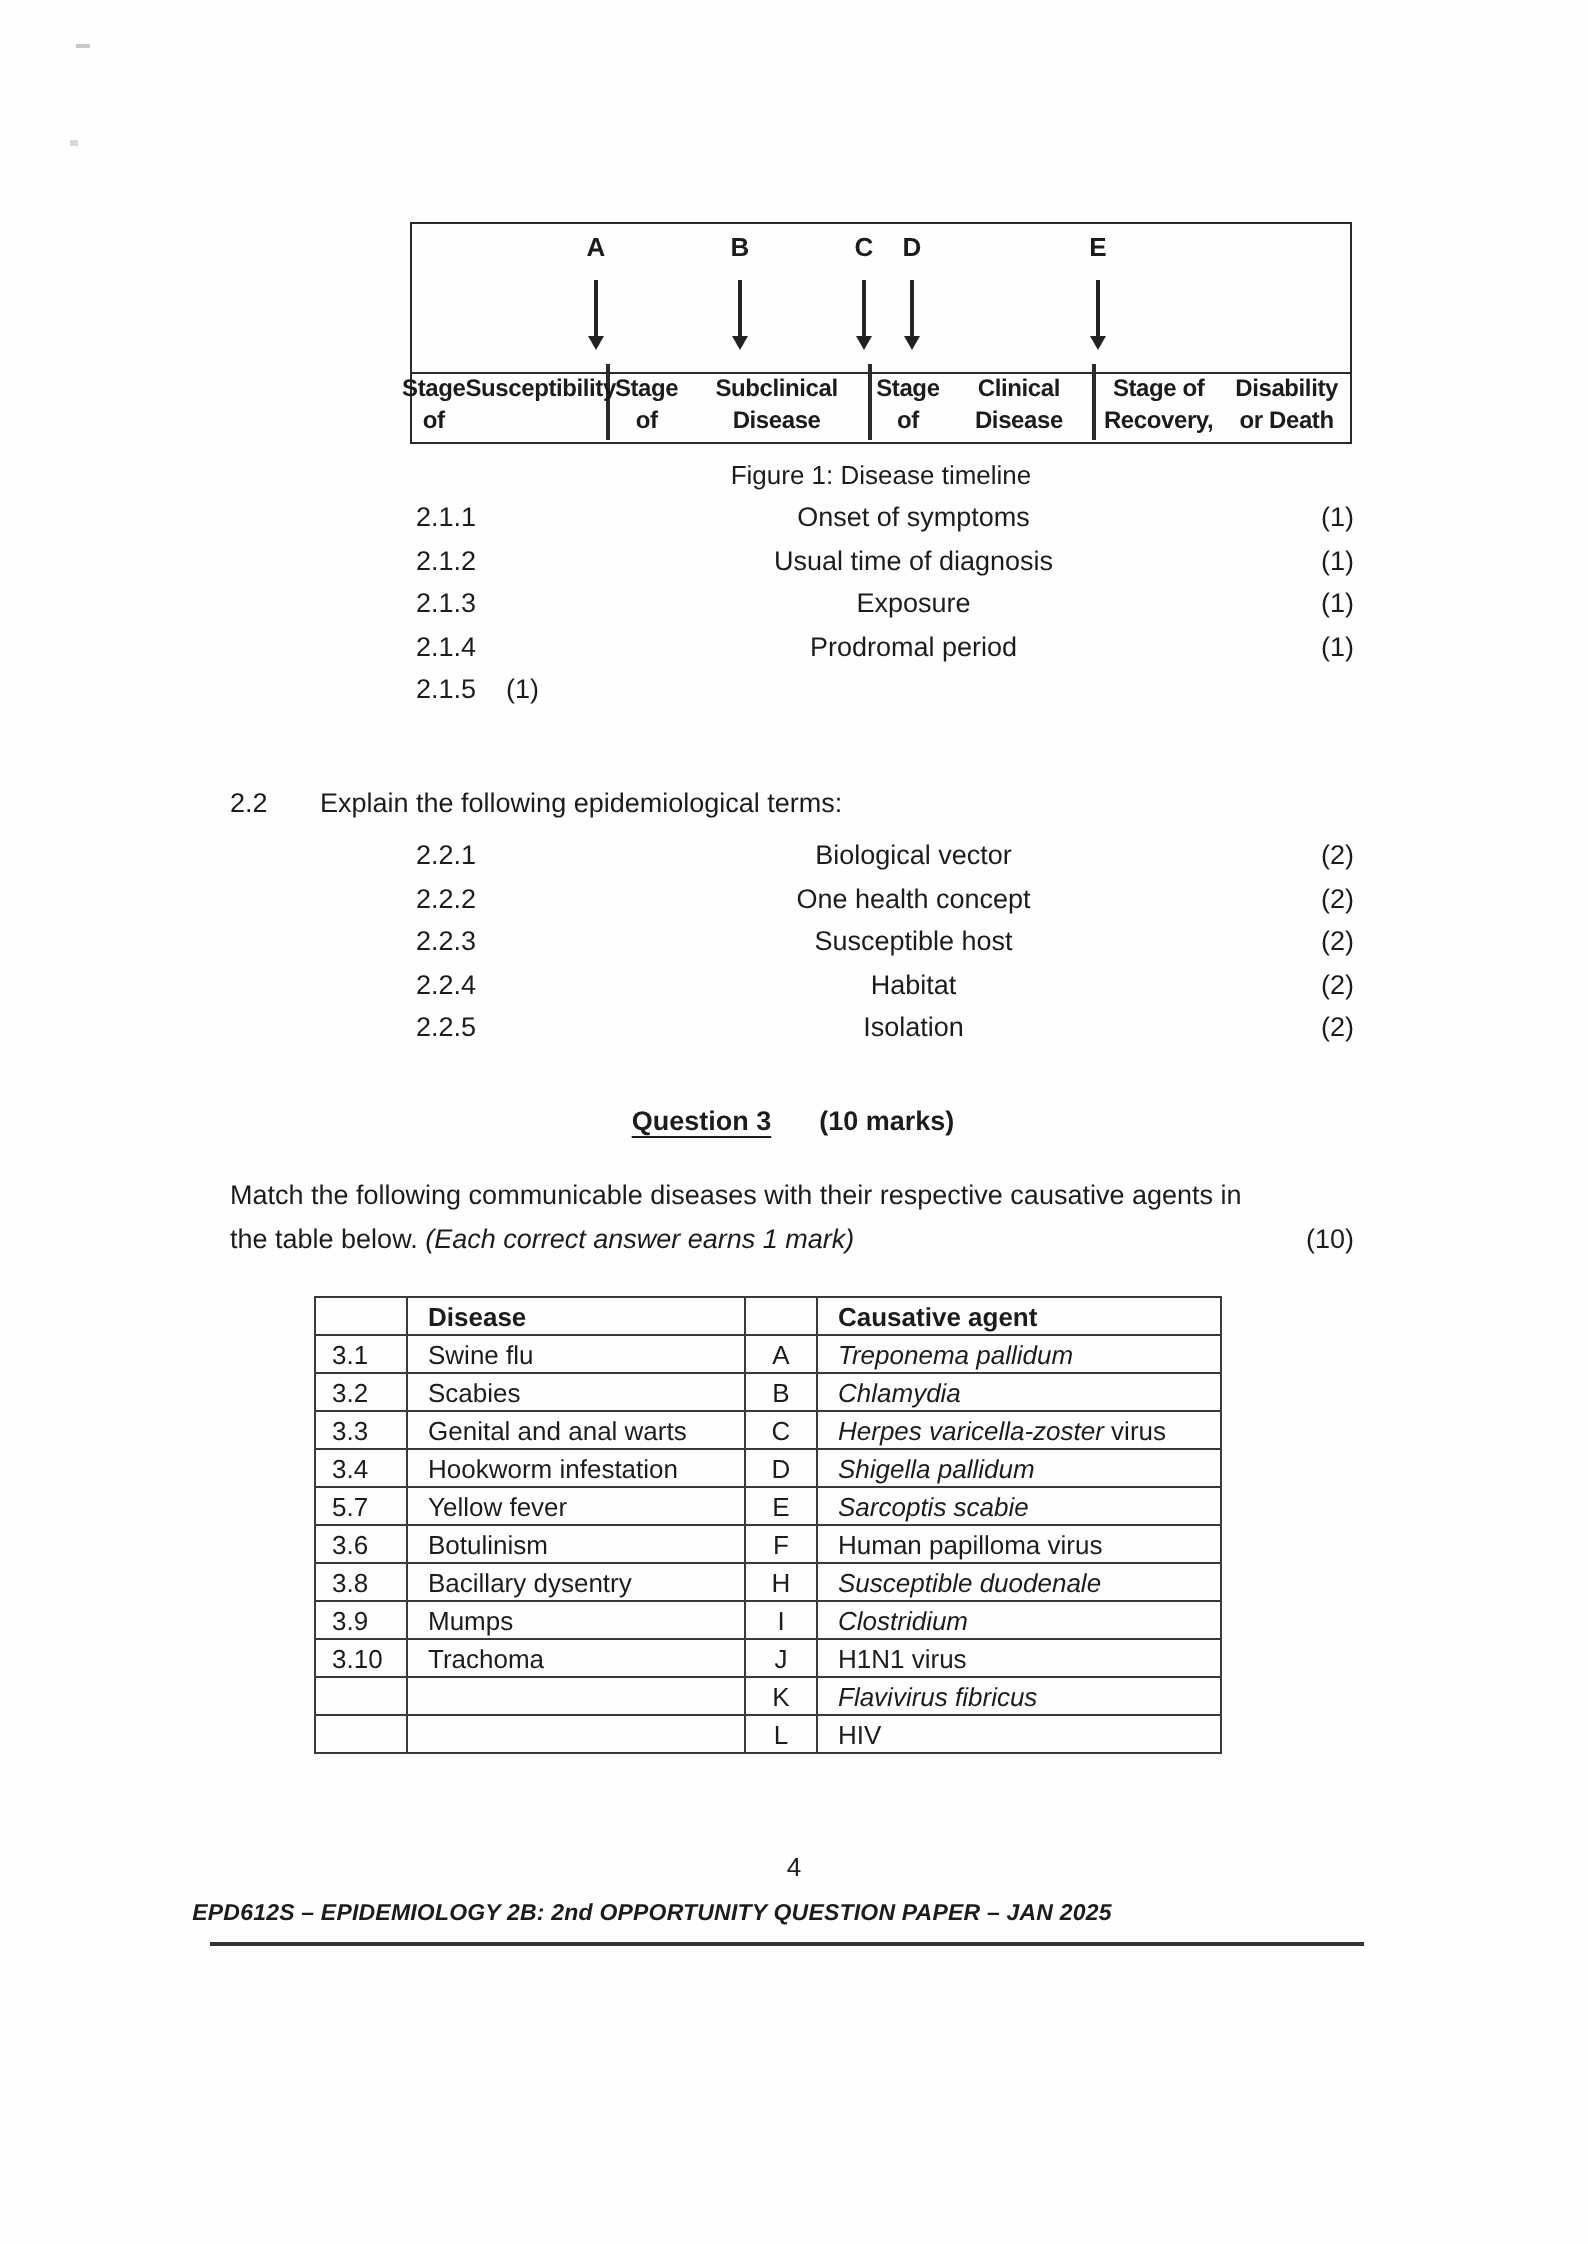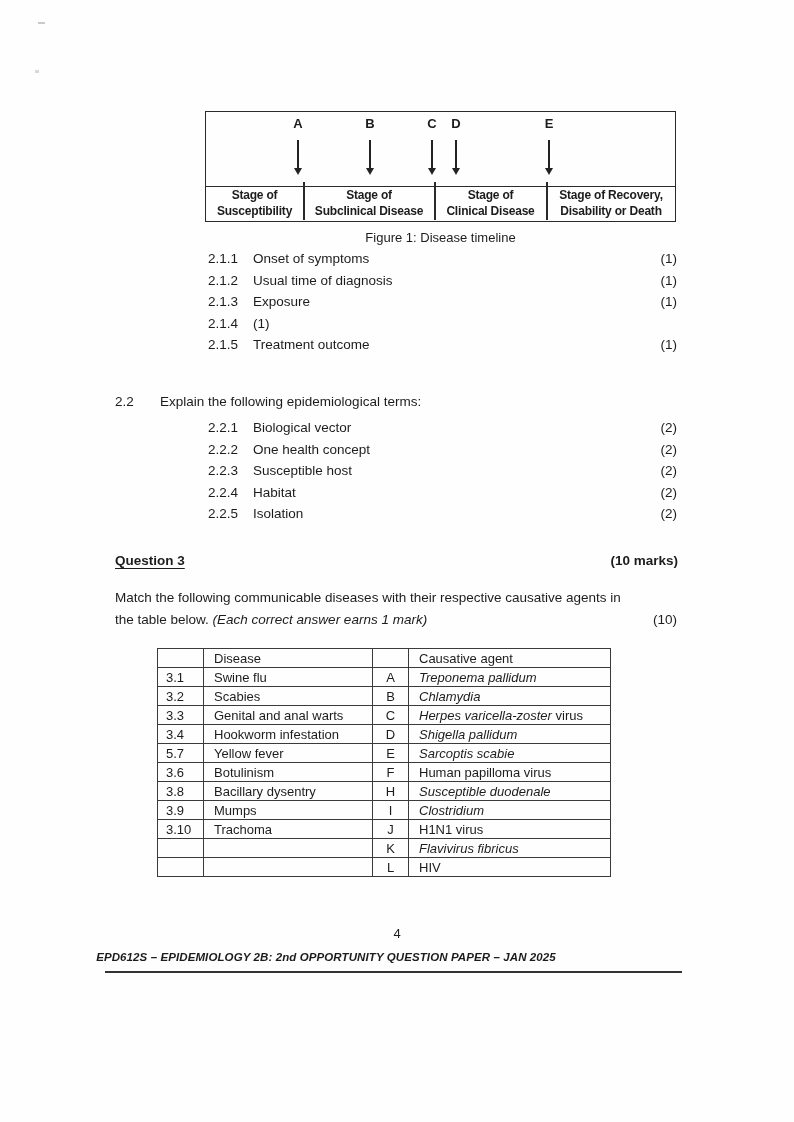--- a/index.html
+++ b/index.html
@@ -14,51 +14,51 @@
   
   .figure-box { position:absolute; left:205px; top:111px; width:471px; height:111px;
                 border:1.5px solid #2a2a2a; }
   .marker { position:absolute; top:5px; width:22px; display:flex; flex-direction:column; align-items:center; }
   .marker-letter { font-weight:bold; font-size:13px; line-height:14px; margin-bottom:9px; }
   .arrow-stem { width:2px; height:28px; background:#222; }
   .arrow-head { width:0; height:0; border-left:4.5px solid transparent; border-right:4.5px solid transparent;
                 border-top:7px solid #222; }
   .timeline-line { position:absolute; left:0; right:0; top:74px; border-top:1.5px solid #2a2a2a; }
   .stage-divider { position:absolute; top:70px; bottom:1px; width:1.5px; background:#2a2a2a; }
-  .stage-label { position:absolute; top:75px; height:34px; display:flex; flex-direction:column;
+  .stage-label { position:absolute; top:75px; height:34px; display:flex; flex-direction:row;
                  justify-content:center; text-align:center; font-weight:bold; font-size:12px;
                  line-height:1.32; letter-spacing:-0.2px; }
   .figure-caption { position:absolute; left:205px; top:230px; width:471px; text-align:center; font-size:13px; }
 
   
   .items-block { position:absolute; left:160px; width:517px; }
   .item-row { display:flex; height:21.5px; align-items:flex-start; font-size:13.5px;margin-left:48px; }
   .item-num { width:45px; flex:0 0 45px; }
-  .item-label { flex:1; }
+  .item-label { flex:1;text-align:center; }
   .item-marks { flex:0 0 auto; }
 
   .q22-heading { position:absolute; left:115px; top:394px; width:562px; display:flex; font-size:13.5px; }
   .q22-num { width:45px; flex:0 0 45px; }
 
   .q3-heading-row { position:absolute; left:115px; top:553px; width:563px; display:flex;
-                    justify-content:space-between; font-size:13.5px; font-weight:bold;gap:24px; }
+                    justify-content:center; font-size:13.5px; font-weight:bold;gap:24px; }
   .q3-title { text-decoration:underline; text-underline-offset:3px; }
 
   .q3-intro { position:absolute; left:115px; top:587px; width:562px; font-size:13.5px; line-height:21.5px; }
   .intro-line2 { display:flex; justify-content:space-between; }
   .italic { font-style:italic; }
 
   
   .match-table { position:absolute; left:157px; top:648px; border-collapse:collapse;
                  font-size:13px; table-layout:fixed; border:1.5px solid #2e2e2e; }
   .match-table td { border:1px solid #3a3a3a; height:19px; padding:0 0 0 8px; vertical-align:middle;
                     white-space:nowrap; overflow:hidden; line-height:17px; }
   .match-table td.cell-letter { text-align:center; padding:0; }
   .match-table td.cell-disease, .match-table td.cell-agent { padding-left:10px; }
-  .match-table .bold { font-weight:normal; }
+  .match-table .bold { font-weight:bold; }
 
   .page-number { position:absolute; left:0; top:926px; width:794px; text-align:center; font-size:13px; }
   .footer-text { position:absolute; left:0; top:951px; width:652px; text-align:center;
                  font-size:11.5px; font-weight:bold; font-style:italic; letter-spacing:0.1px; }
   .footer-rule { position:absolute; left:105px; top:971px; width:577px; border-top:2px solid #333; }
 </style>
 </head>
 <body>
 
 <div class="page">
@@ -128,25 +128,25 @@
       <span class="item-label">Usual time of diagnosis</span>
       <span class="item-marks">(1)</span>
     </div>
     <div class="item-row">
       <span class="item-num">2.1.3</span>
       <span class="item-label">Exposure</span>
       <span class="item-marks">(1)</span>
     </div>
     <div class="item-row">
       <span class="item-num">2.1.4</span>
+      <span class="item-label">Prodromal period</span>
       <span class="item-marks">(1)</span>
     </div>
     <div class="item-row">
       <span class="item-num">2.1.5</span>
-      <span class="item-label">Treatment outcome</span>
       <span class="item-marks">(1)</span>
     </div>
   </div>
 
   <div class="q22-heading">
     <span class="q22-num">2.2</span>
     <span class="q22-prompt">Explain the following epidemiological terms:</span>
   </div>
   <div class="items-block" style="top:420px">
     <div class="item-row">

